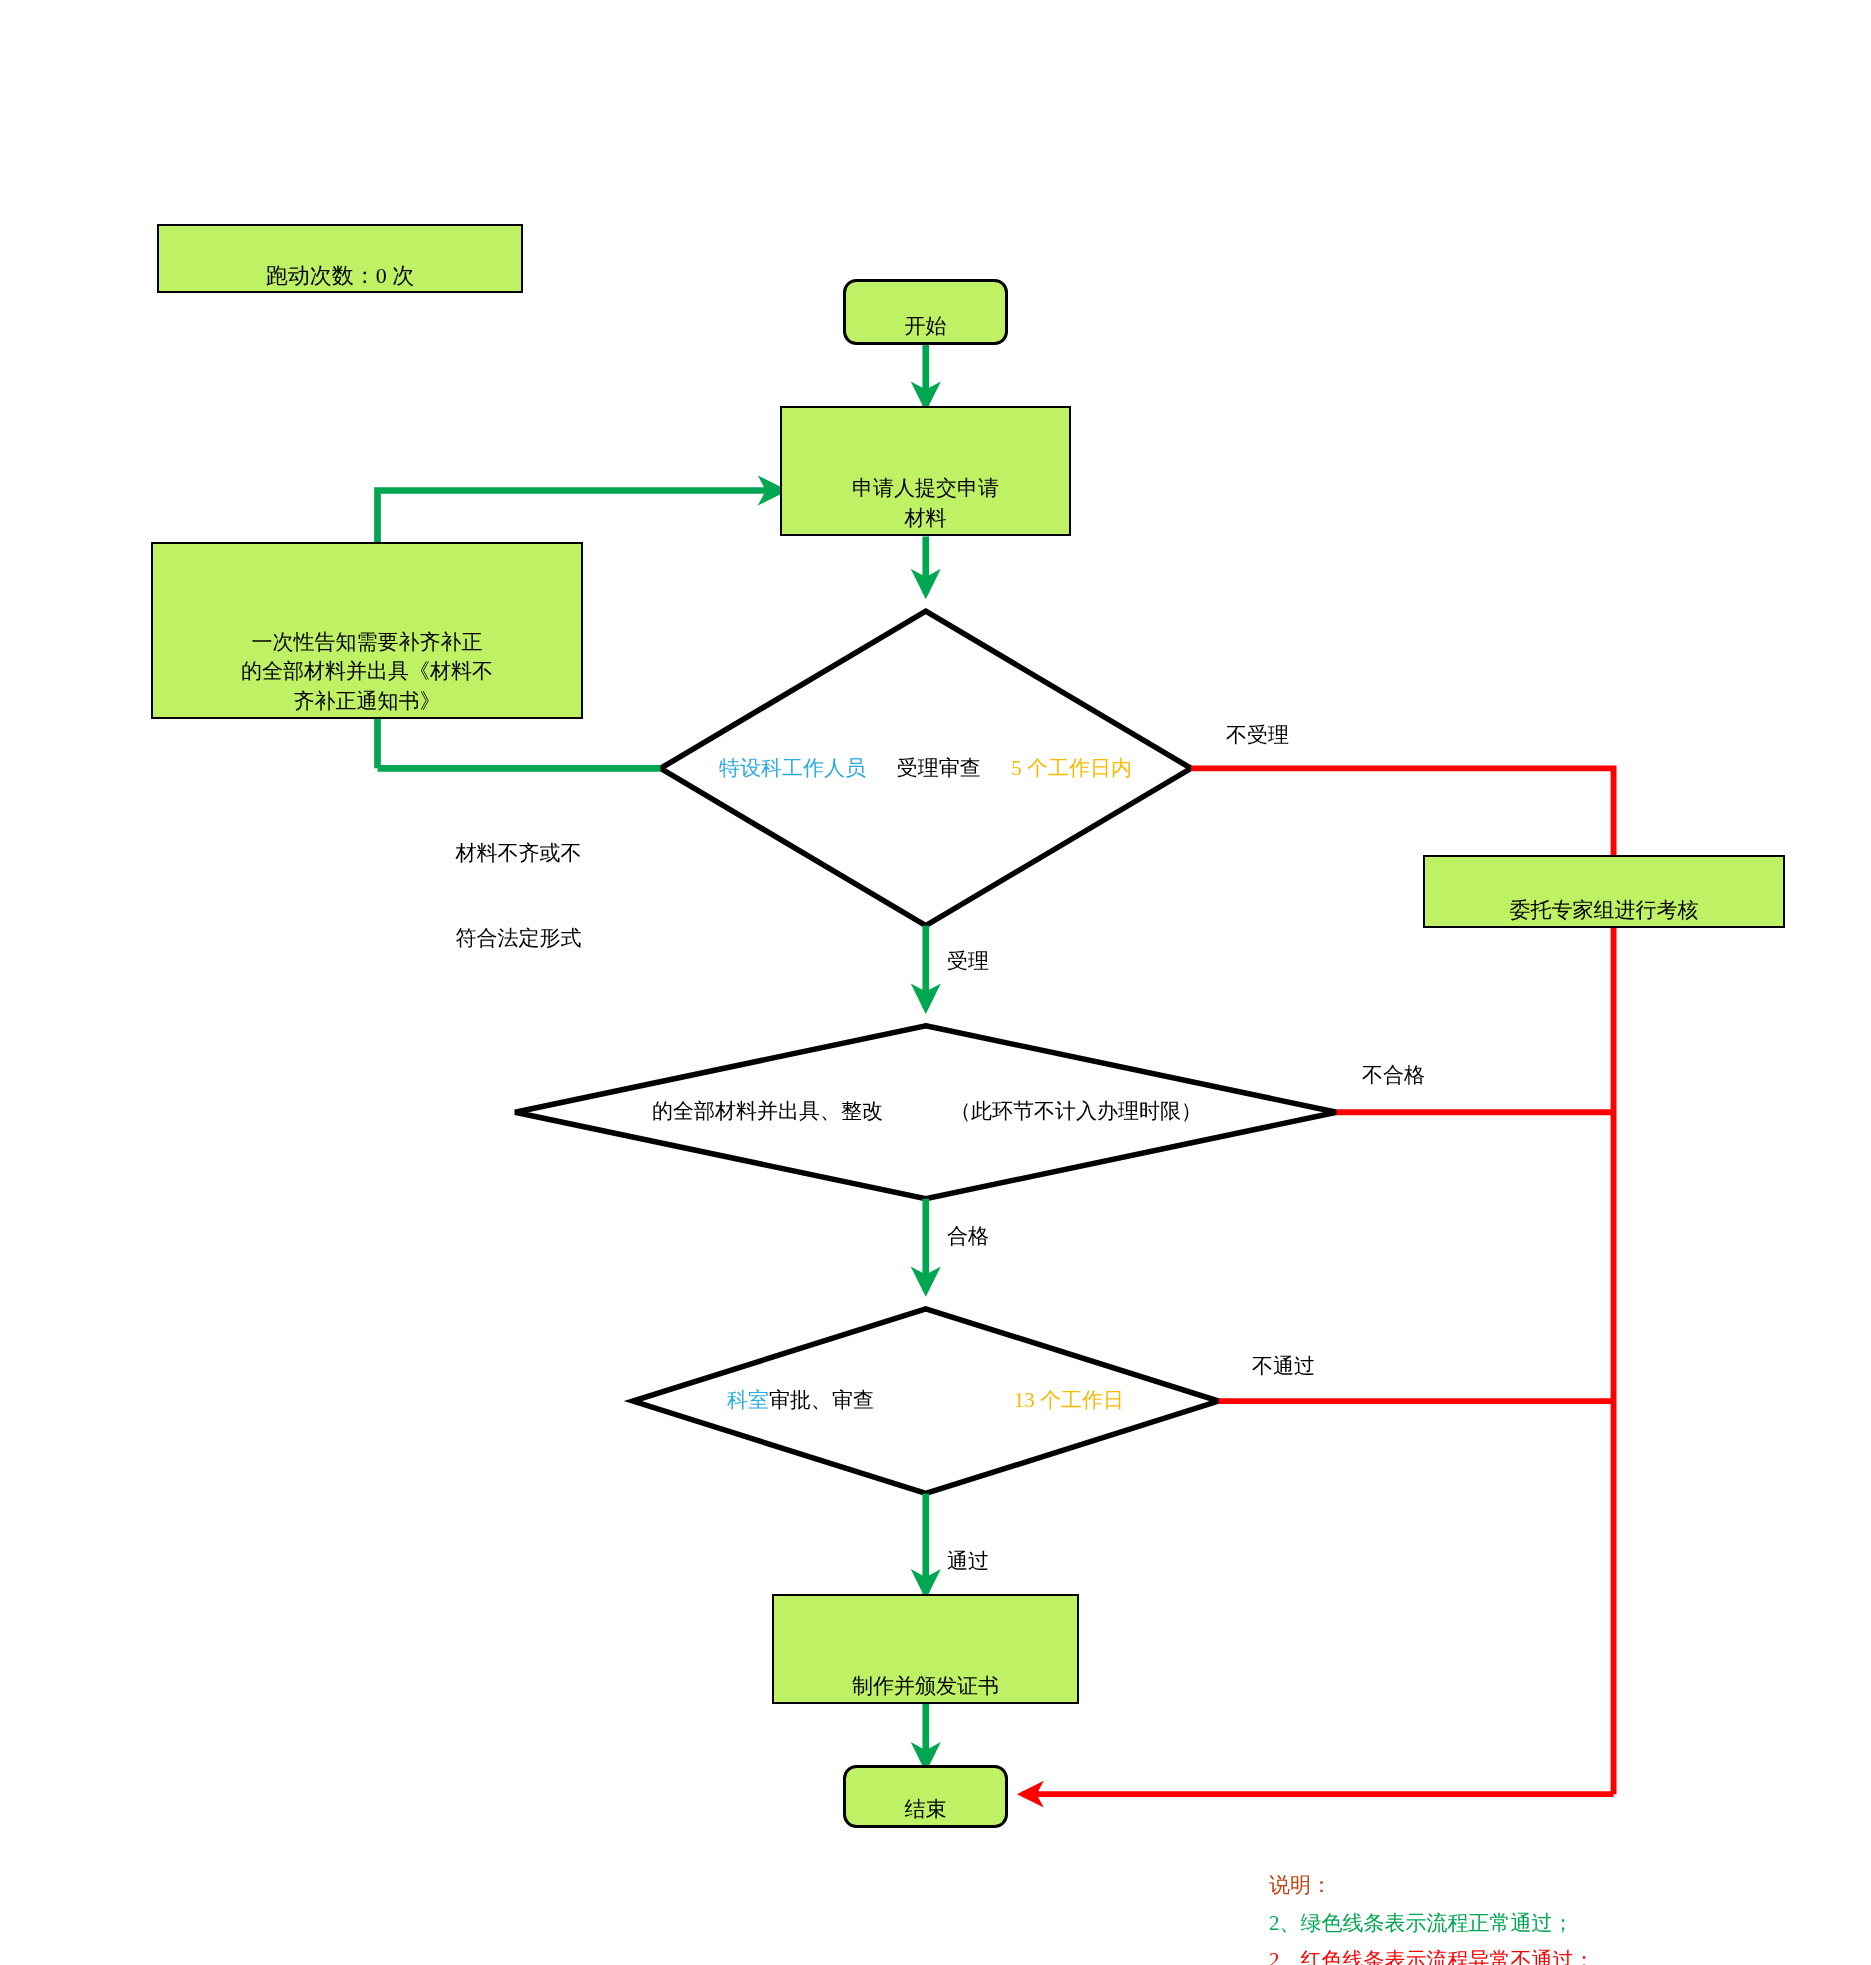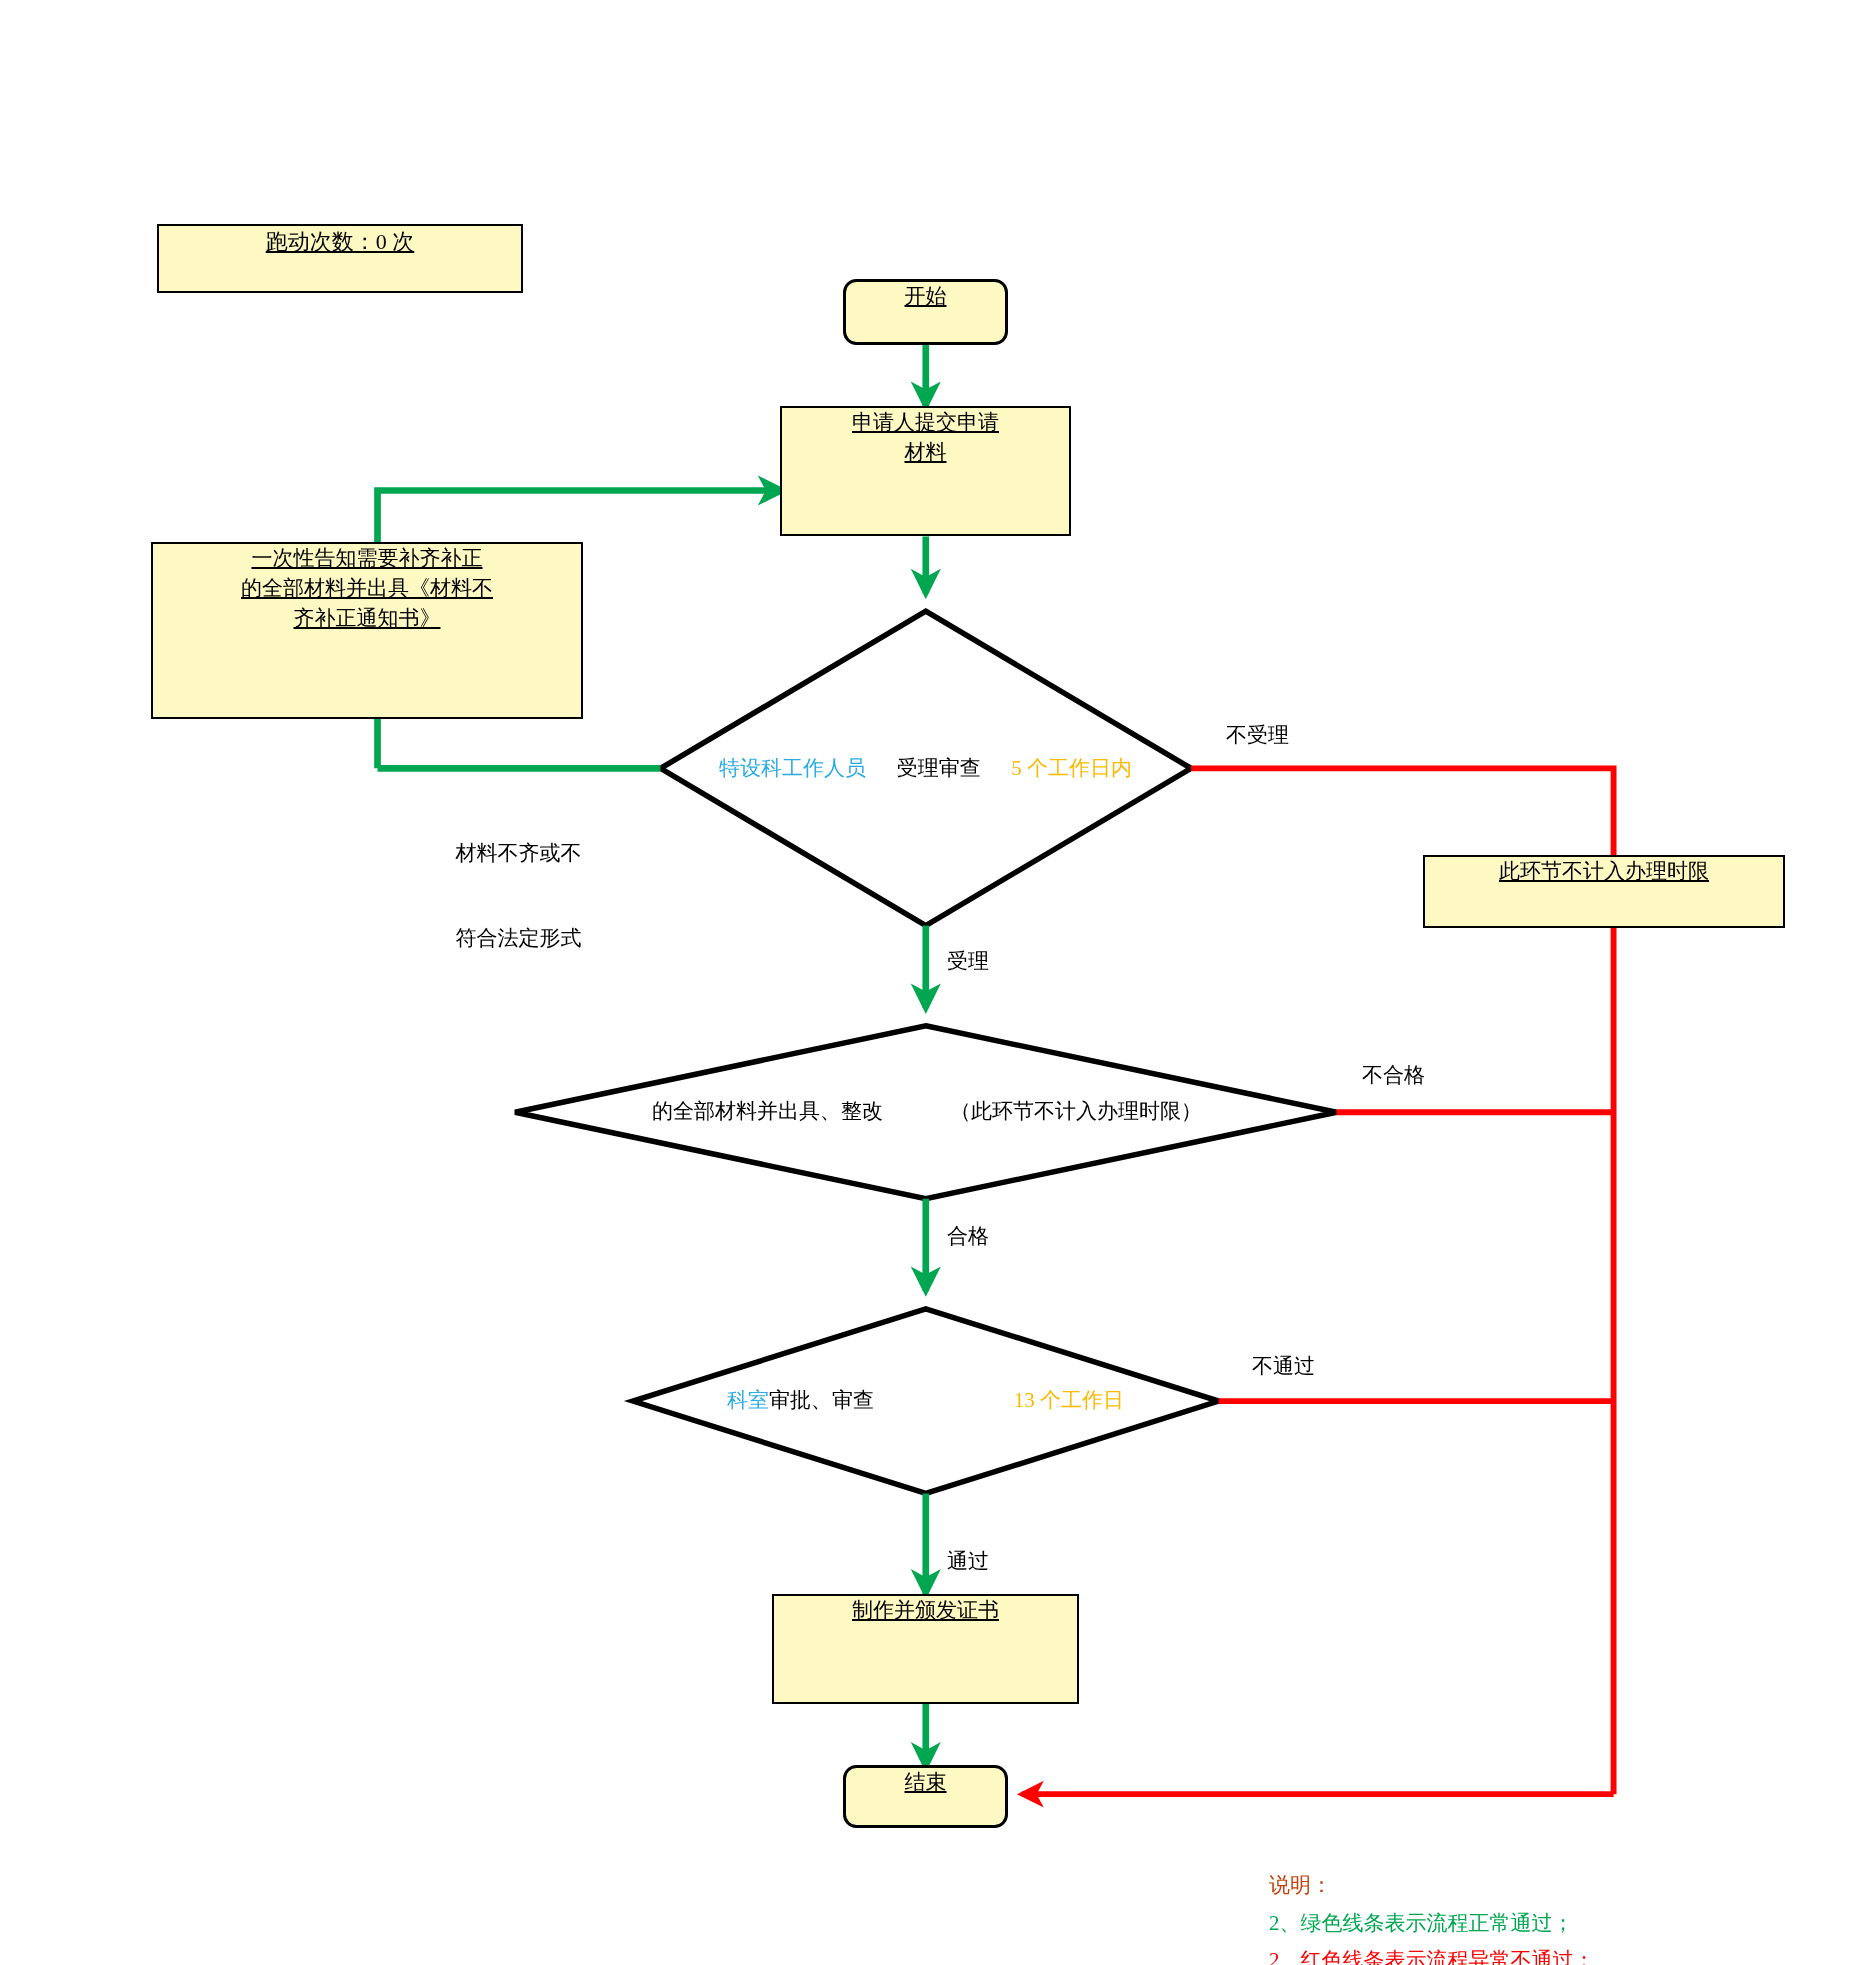--- a/index.html
+++ b/index.html
@@ -27,26 +27,25 @@
     pointer-events: none;
   }
 
   
   .node {
     position: absolute;
     box-sizing: border-box;
     display: flex;
     flex-direction: column;
     align-items: center;
-    justify-content: flex-start;
+    justify-content: flex-end;
     text-align: center;
     color: #000000;
     line-height: 1.42;
-    background: #fef9c3;
-    text-decoration: underline;
+    background: #bef264;
   }
   .rect {
     border: 2.8px solid #000000;
   }
   .terminator {
     border: 3.9px solid #000000;
     border-radius: 13.4px;
   }
   
   .diamond-label {
@@ -159,21 +158,21 @@
     <span>齐补正通知书》</span>
   </div>
 
   <div class="diamond-label fs-54" style="left:719px; top:676px; width:413px; height:185px;">
     <span class="t-blue">特设科工作人员</span>
     <span>受理审查</span>
     <span class="t-orange">5 个工作日内</span>
   </div>
 
   <div class="node rect fs-54" style="left:1423px; top:855px; width:362px; height:73px;">
-    <span>此环节不计入办理时限</span>
+    <span>委托专家组进行考核</span>
   </div>
 
   <div class="diamond-label fs-54" style="left:652px; top:1047px; width:550px; height:130px;">
     <span>的全部材料并出具、整改</span>
     <span>（此环节不计入办理时限）</span>
   </div>
 
   <div class="diamond-label fs-54" style="left:727px; top:1332px; width:397px; height:138px;">
     <span><span class="t-blue">科室</span><span>审批、审查</span></span>
     <span class="t-orange">13 个工作日</span>

